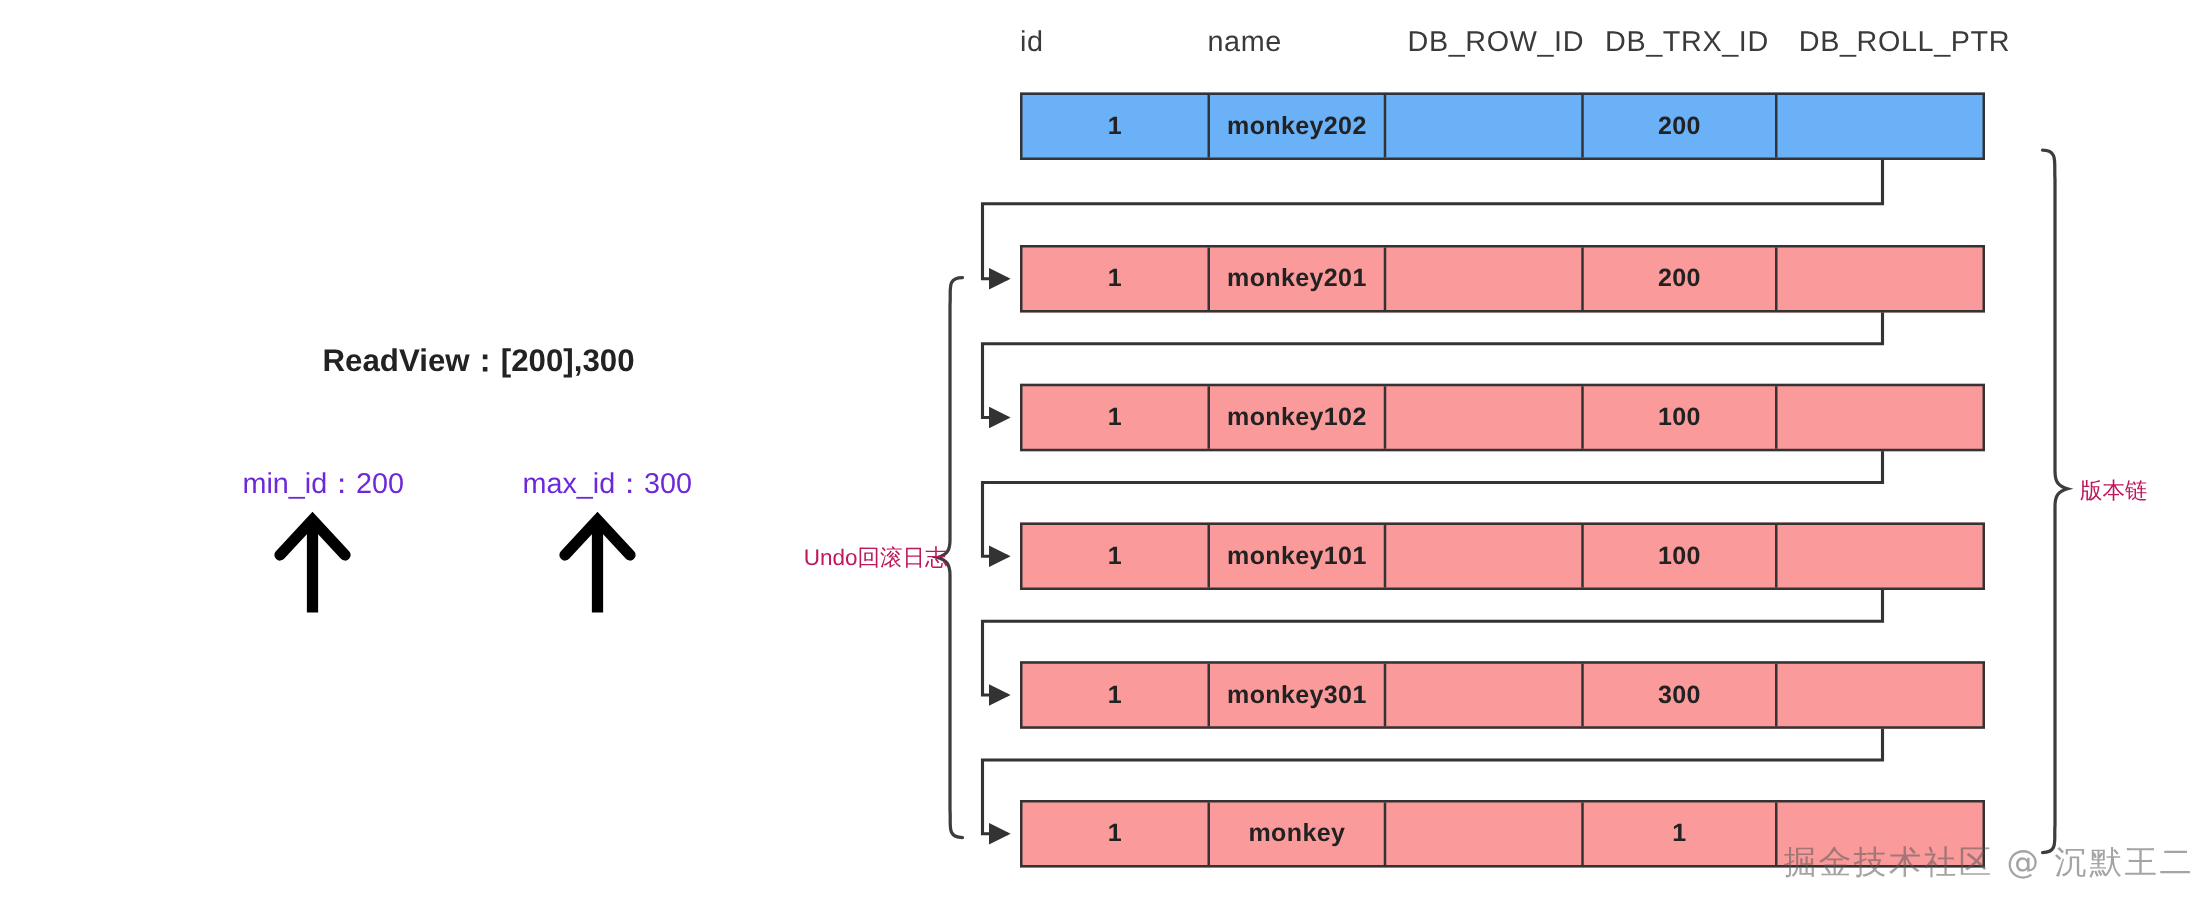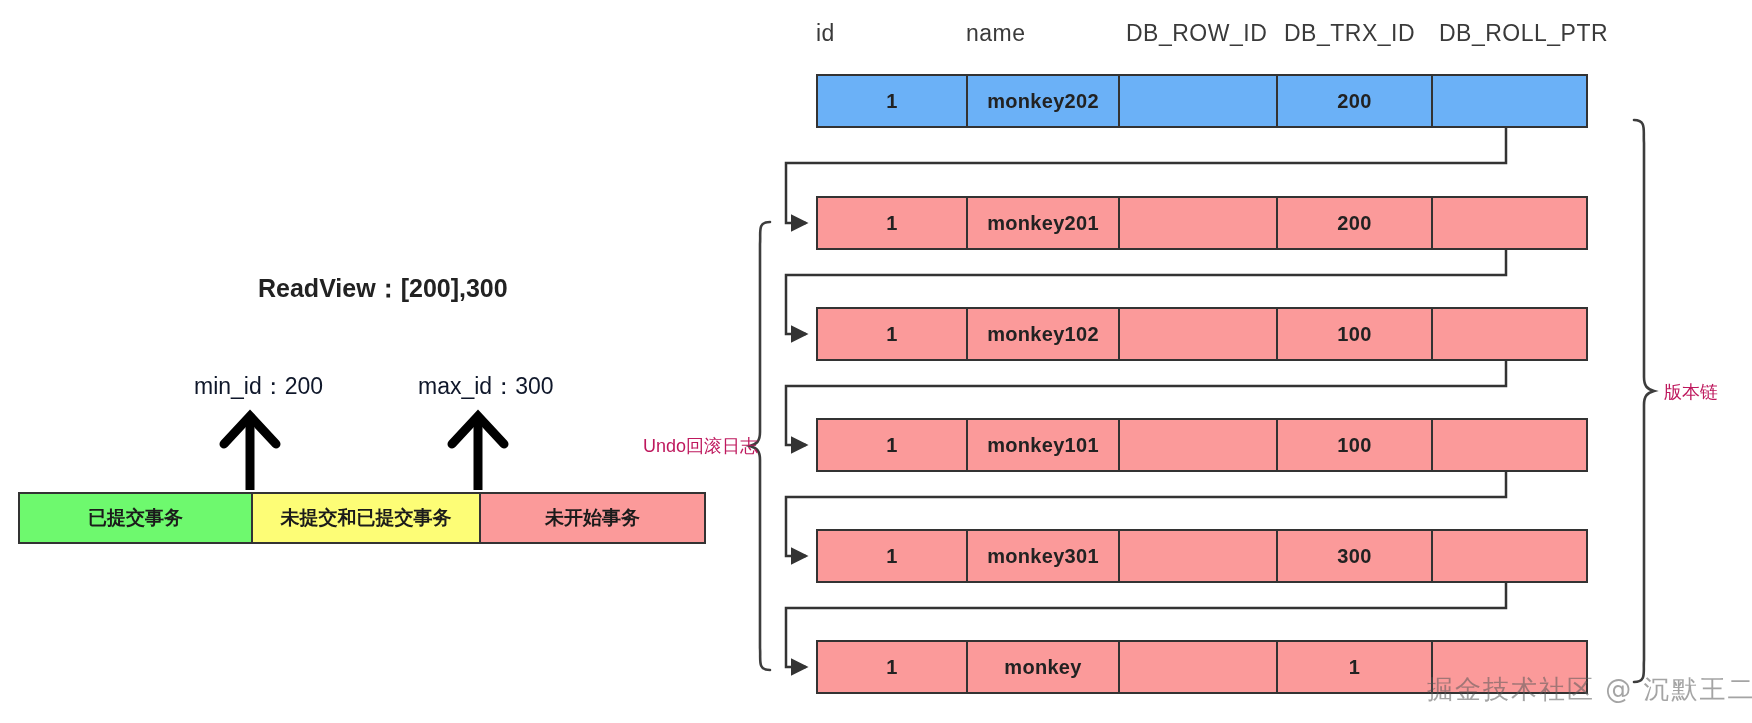--- a/index.html
+++ b/index.html
@@ -47,21 +47,21 @@
     display: flex;
     align-items: center;
     justify-content: center;
     font-size: 20px;
     font-weight: bold;
     color: #222222;
     letter-spacing: .3px;
   }
   .vrow .cell:last-child { border-right: none; }
   .c-id   { width: 150px; }
-  .c-name { width: 152px; }
+  .c-name { width: 141px; }
   .c-row  { width: 158px; }
   .c-trx  { width: 155px; }
   .c-ptr  { flex: 1 1 auto; }
 
   .row-blue  { background: #6BB1F7; }
   .row-pink  { background: #FB9A9A; }
 
   
   #connectors { position: absolute; left: 0; top: 0; width: 1752px; height: 723px; pointer-events: none; }
 
@@ -69,21 +69,21 @@
   .readview {
     position: absolute;
     font-size: 25px;
     font-weight: bold;
     color: #222222;
     white-space: nowrap;
   }
   .idlabel {
     position: absolute;
     font-size: 23px;
-    color: #0f172a;
+    color: #6d28d9;
     white-space: nowrap;
   }
 
   
   #txbar {
     position: absolute;
     left: 18px;
     top: 492px;
     width: 688px;
     height: 52px;
@@ -230,21 +230,16 @@
   </div>
 
   <div class="brace-label" style="left:627px; top:434px;margin-left:16px;">Undo回滚日志</div>
   <div class="brace-label" style="left:1664px; top:380px;">版本链</div>
 
   <div class="readview" style="left:258px; top:272px;">ReadView：[200],300</div>
 
   <div class="idlabel" style="left:194px; top:371px;">min_id：200</div>
   <div class="idlabel" style="left:418px; top:371px;">max_id：300</div>
 
-  <div id="txbar">
-    <div class="seg seg-green">已提交事务</div>
-    <div class="seg seg-yellow">未提交和已提交事务</div>
-    <div class="seg seg-pink">未开始事务</div>
-  </div>
 
   <div id="watermark">掘金技术社区 @ 沉默王二</div>
 
 </div>
 
 </body></html>

